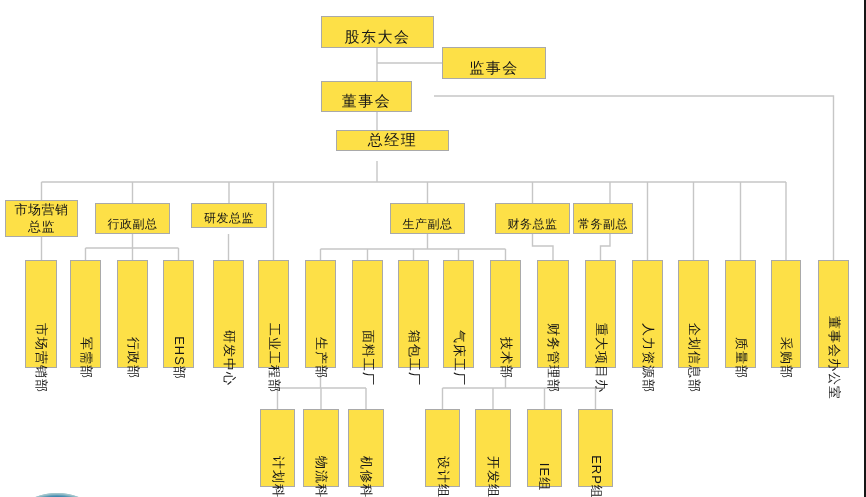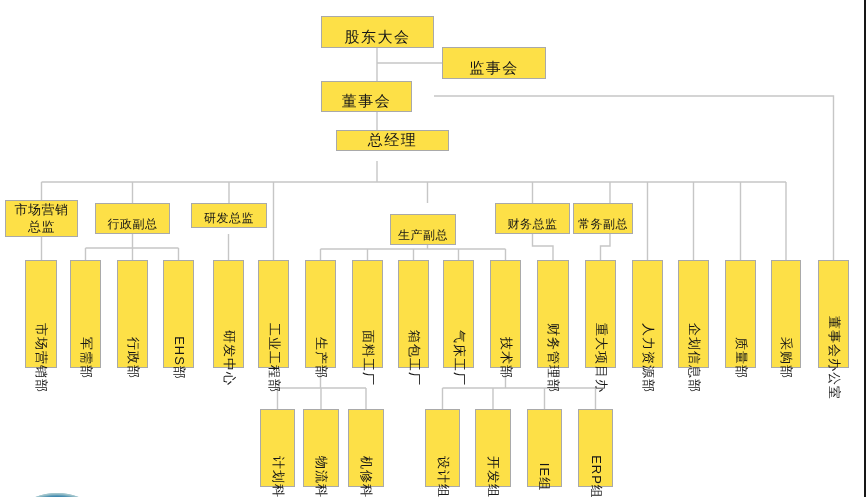--- a/index.html
+++ b/index.html
@@ -67,21 +67,21 @@
 
   <div class="box two-line" style="left:5px;top:200px;width:73px;height:37px">
     <span><span>市场营销</span><br><span>总监</span></span>
   </div>
   <div class="box r2" style="left:95px;top:203px;width:75px;height:31px">
       <span>行政副总</span>
     </div>
   <div class="box r2" style="left:191px;top:203px;width:76px;height:25px">
       <span>研发总监</span>
     </div>
-  <div class="box r2" style="left:390px;top:214px;width:66px;height:31px">
+  <div class="box r2" style="left:390px;top:203px;width:75px;height:31px">
       <span>生产副总</span>
     </div>
   <div class="box r2" style="left:495px;top:203px;width:75px;height:31px">
       <span>财务总监</span>
     </div>
   <div class="box r2" style="left:573px;top:203px;width:60px;height:31px">
       <span>常务副总</span>
     </div>
 
   <div class="box v" style="left:25px;top:260px;width:32px;height:108px">

